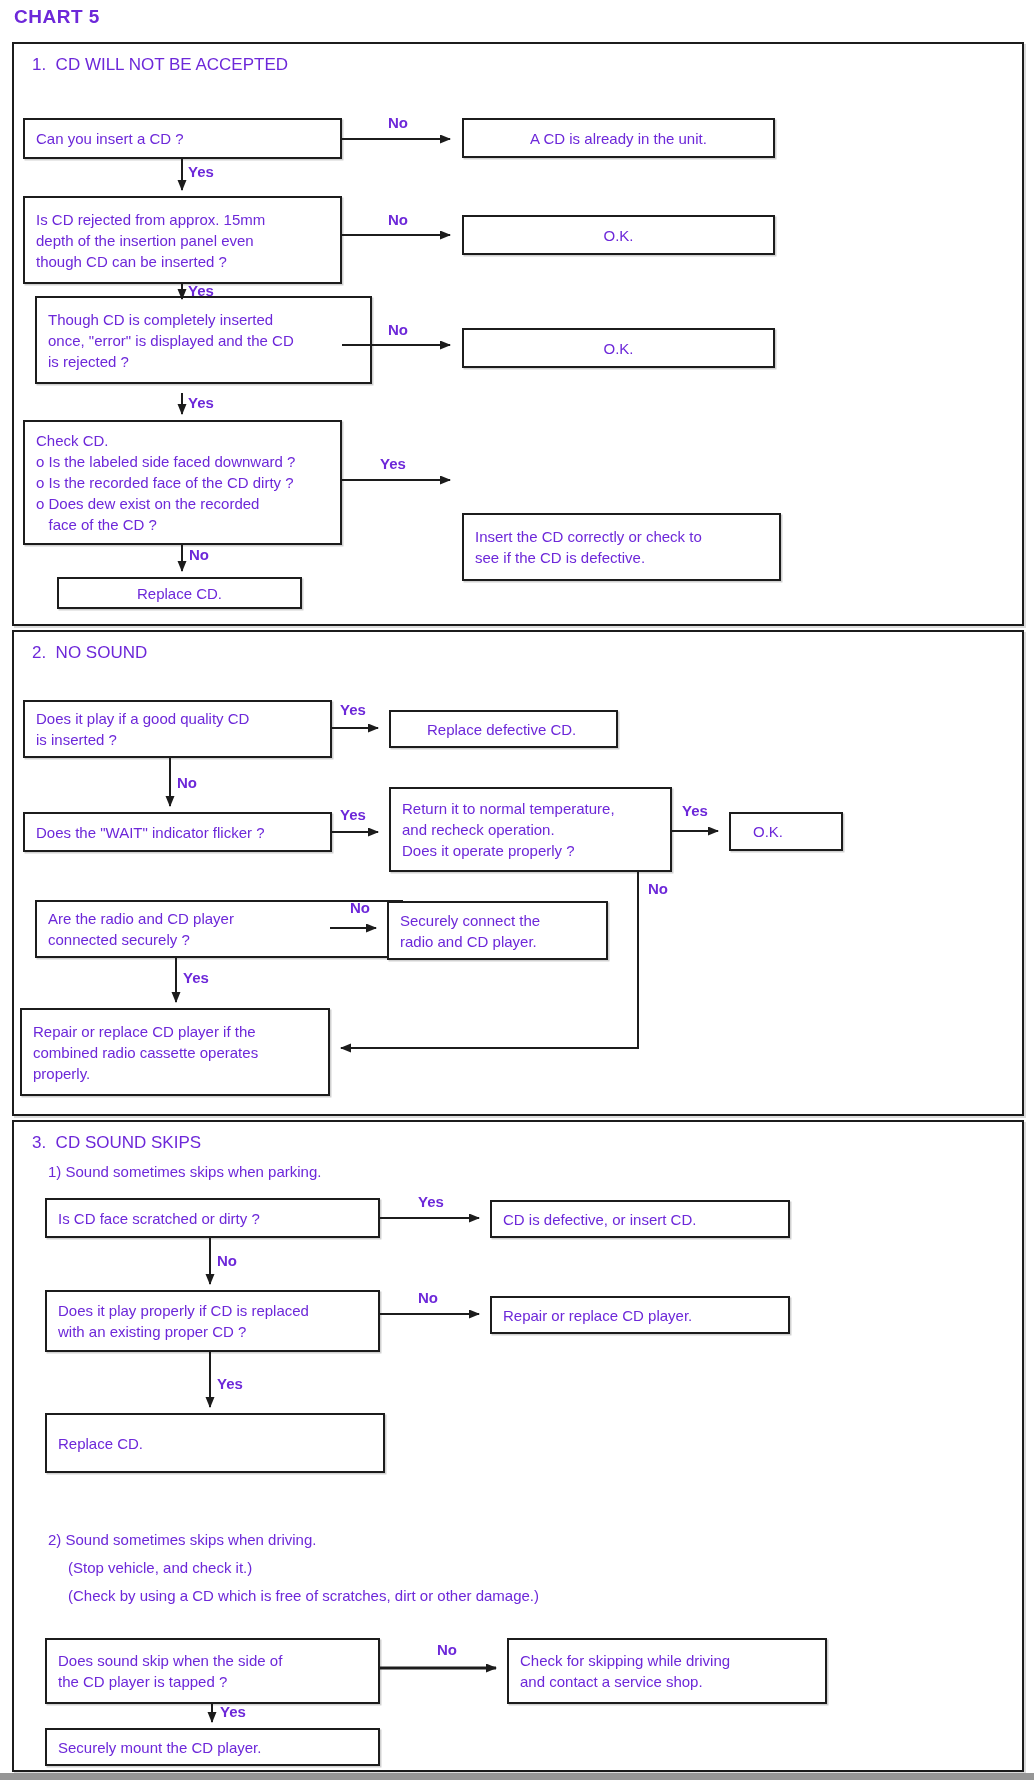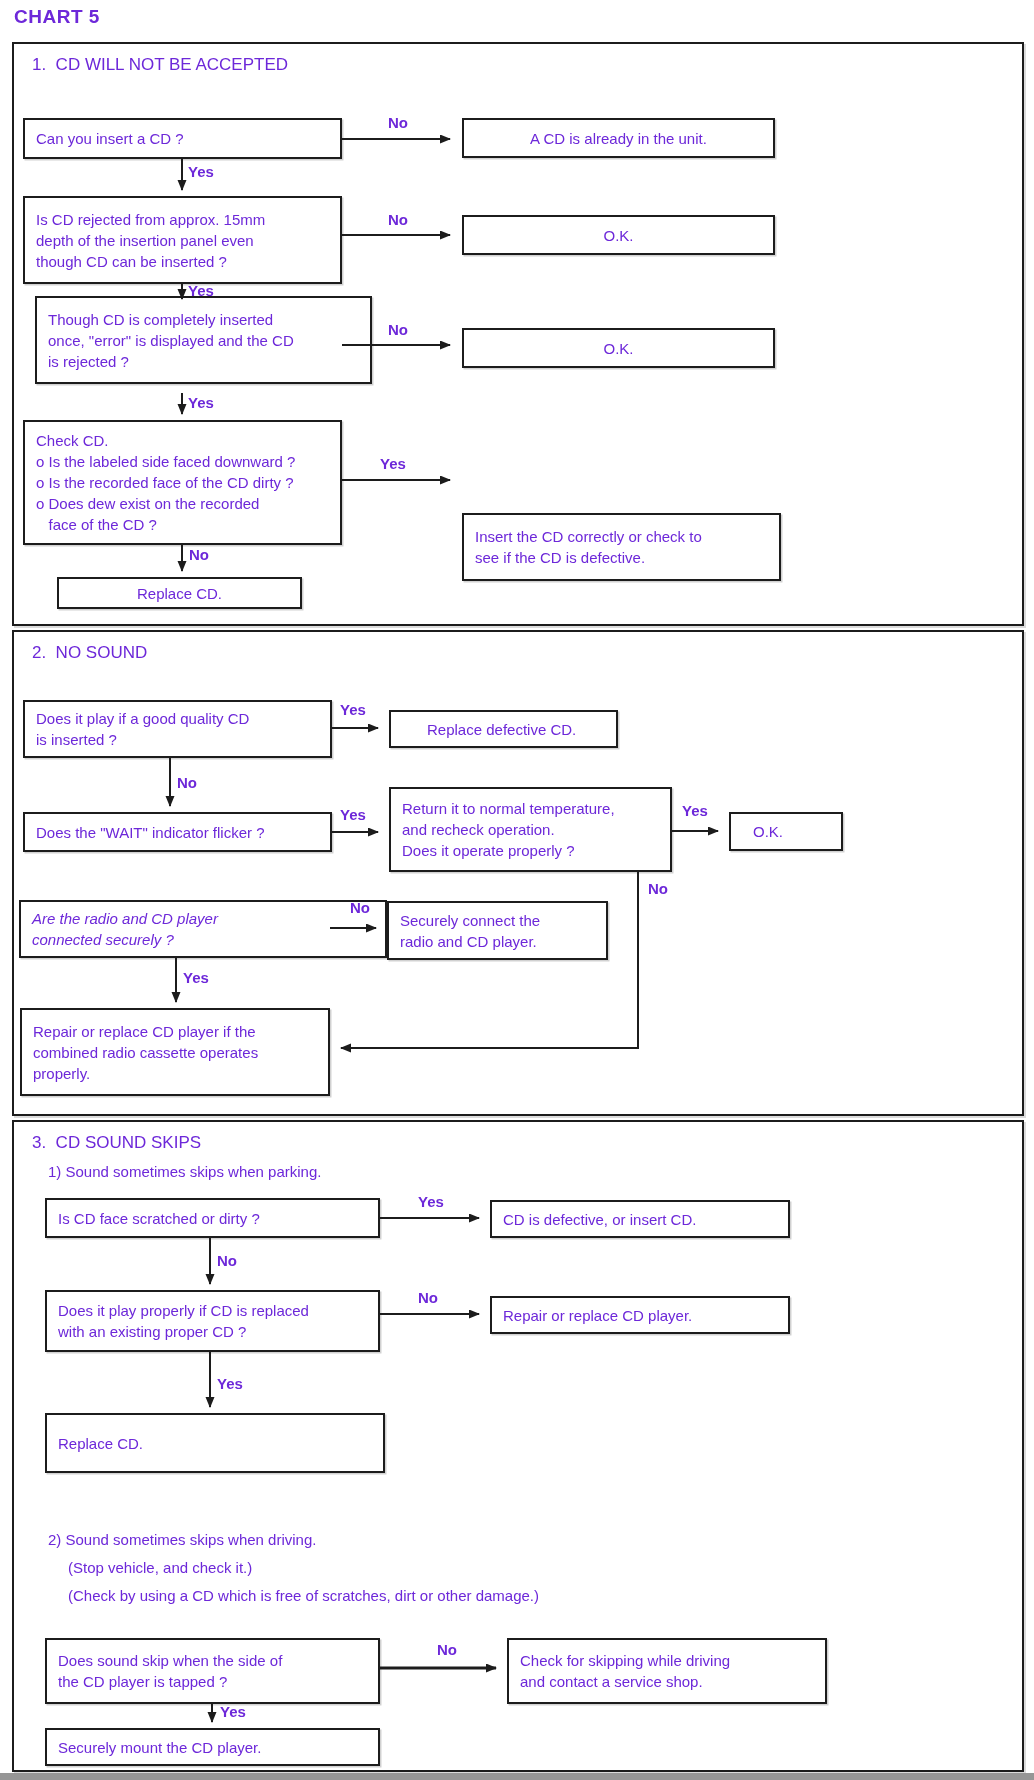--- a/index.html
+++ b/index.html
@@ -101,21 +101,21 @@
     <div class="panel-heading">2.  NO SOUND</div>
   </div>
   <div class="bx" style="left:23px;top:700px;width:309px;height:58px;">Does it play if a good quality CD
 is inserted ?</div>
   <div class="bx" style="left:389px;top:710px;width:229px;height:38px;padding-left:36px;">Replace defective CD.</div>
   <div class="bx" style="left:23px;top:812px;width:309px;height:40px;">Does the "WAIT" indicator flicker ?</div>
   <div class="bx" style="left:389px;top:787px;width:283px;height:85px;">Return it to normal temperature,
 and recheck operation.
 Does it operate properly ?</div>
   <div class="bx pad22" style="left:729px;top:812px;width:114px;height:39px;">O.K.</div>
-  <div class="bx" style="left:19px;top:900px;width:368px;height:58px;font-style:italic;">Are the radio and CD player
+  <div class="bx" style="left:35px;top:900px;width:368px;height:58px;">Are the radio and CD player
 connected securely ?</div>
   <div class="bx" style="left:387px;top:901px;width:221px;height:59px;">Securely connect the
 radio and CD player.</div>
   <div class="bx" style="left:20px;top:1008px;width:310px;height:88px;">Repair or replace CD player if the
 combined radio cassette operates
 properly.</div>
 
   <span class="lbl" style="left:340px;top:701px;">Yes</span>
   <span class="lbl" style="left:177px;top:774px;">No</span>
   <span class="lbl" style="left:340px;top:806px;">Yes</span>

